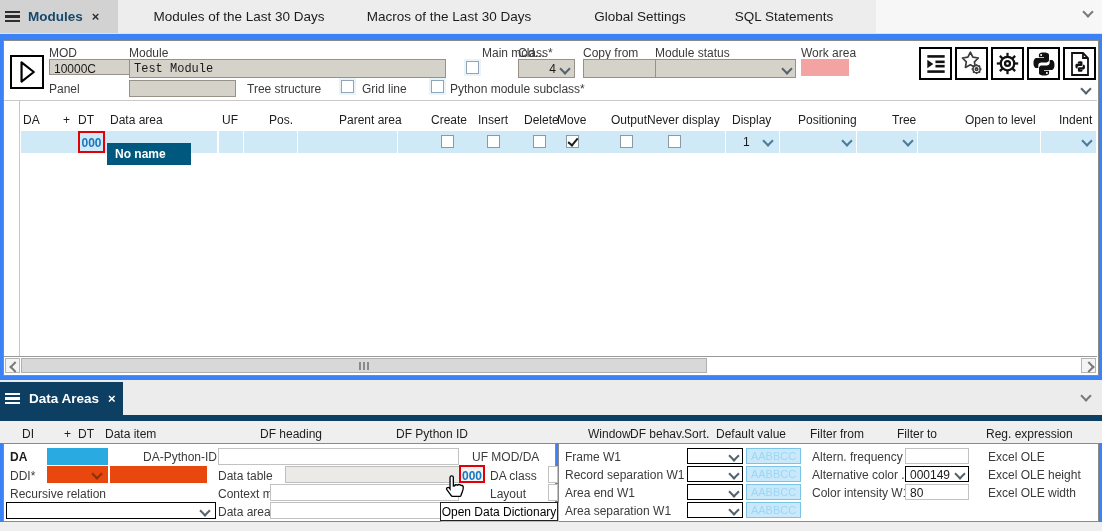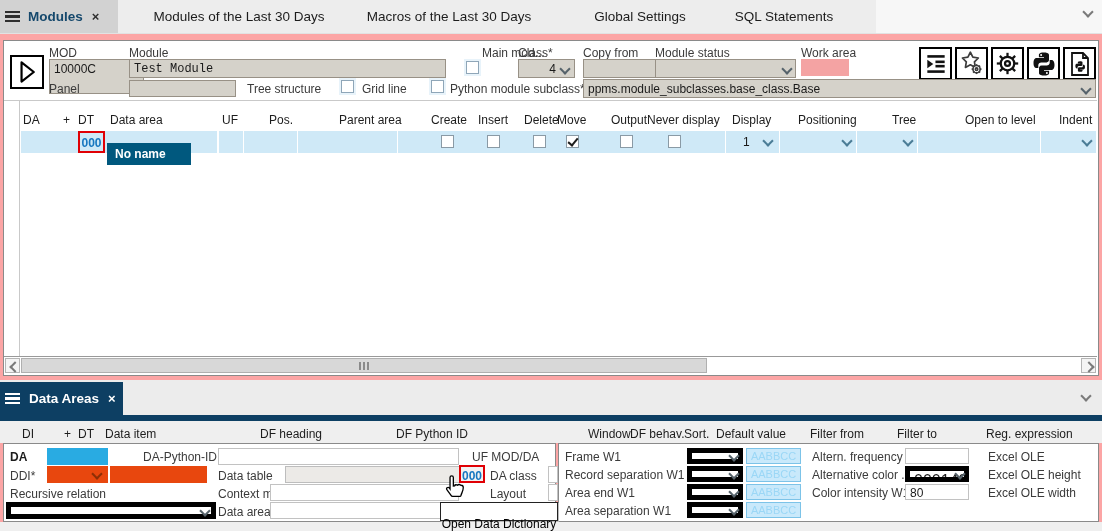--- a/index.html
+++ b/index.html
@@ -1,16 +1,16 @@
 <!DOCTYPE html>
 <html><head>
 <meta charset="utf-8">
 <style>
   html,body{margin:0;padding:0;background:#fff;}
-  .screen{position:relative;width:1102px;height:531px;background:#fca5a5;overflow:hidden;
+  .screen{position:relative;width:1102px;height:531px;background:#3b82f6;overflow:hidden;
           font-family:"Liberation Sans",sans-serif;font-size:12px;color:#333;}
   .abs{position:absolute;}
   
   .tabbar{left:0;top:0;width:1102px;height:33px;background:#ededed;border-bottom:1px solid #e2e2e2;}
   .tabbar-light{left:876px;top:0;width:226px;height:33px;background:#f7f7f7;}
   .tab-sel{left:0;top:0;width:118px;height:33px;background:#d2d2d2;display:flex;align-items:center;}
   .tab-sel .lbl-sel{color:#15486c;font-size:13.5px;font-weight:bold;margin-left:8px;}
   .tab-plain{top:0;height:33px;display:flex;align-items:center;justify-content:center;
              color:#1c1c1c;font-size:13.5px;}
   .burger{display:inline-flex;flex-direction:column;justify-content:space-between;width:15px;height:11px;margin-left:5px;}
@@ -57,24 +57,24 @@
   .navybar{left:0;top:415px;width:1102px;height:6px;background:#0d3f63;}
   .btab{left:0;top:382px;width:123px;height:33px;background:#0d3f63;display:flex;align-items:center;}
   .btab .lbl-b{color:#fff;font-size:13.5px;font-weight:bold;margin-left:9px;}
   .btab .closex{color:#fff;}
   .bheaders{left:0;top:421px;width:1102px;height:22px;background:#efefef;}
   .lbox{left:3px;top:443px;width:553px;height:79px;background:#fff;border:1px solid #8a8a8a;box-sizing:border-box;}
   .rbox{left:558px;top:443px;width:541px;height:79px;background:#fff;border:1px solid #8a8a8a;box-sizing:border-box;}
   .bstrip{left:0;top:522px;width:1102px;height:9px;background:#efefef;}
   .swatch{position:absolute;background:#c9e9fb;border:1px solid #7cc3e8;box-sizing:border-box;color:#9bd7f6;
           font-size:11px;text-align:center;padding-top:1px;}
-  .ddl{position:absolute;background:#fff;border:5px solid #000000;box-sizing:border-box;font-size:16px;color:#1a1a1a;
+  .ddl{position:absolute;background:#fff;border:1px solid #000000;box-sizing:border-box;font-size:12px;color:#1a1a1a;
        padding:1px 4px;white-space:nowrap;overflow:hidden;}
   .tooltip{position:absolute;left:440px;top:502px;width:118px;height:19px;background:#fff;border:1px solid #222;
-           box-sizing:border-box;text-align:center;font-size:12px;color:#000;padding-top:14px;box-shadow:1px 1px 0 #bbb;}
+           box-sizing:border-box;text-align:center;font-size:12px;color:#000;padding-top:2px;box-shadow:1px 1px 0 #bbb;}
 </style>
 </head>
 <body>
 
 <div class="screen">
 
   <div class="abs tabbar"></div>
   <div class="abs tabbar-light"></div>
   <div class="abs tab-sel">
     <span class="burger">
@@ -103,21 +103,21 @@
     <div class="abs formline"></div>
     <div class="abs gutter"></div>
 
     <div class="runbtn" style="left:6px;top:14px;">
       <svg width="30" height="30" viewBox="0 0 22 22">
         <polygon points="7,4 16,11 7,18" fill="none" stroke="#000" stroke-width="1.6" stroke-linejoin="round"></polygon>
       </svg>
     </div>
 
     <span class="lbl" style="left:45px;top:5px;">MOD</span>
-    <div class="ginp" style="left:45px;top:18px;width:95px;height:35px;">10000C</div>
+    <div class="ginp" style="left:45px;top:18px;width:95px;height:16px;text-decoration:underline;">10000C</div>
     <span class="lbl" style="left:125px;top:5px;">Module</span>
     <div class="ginp" style="left:125px;top:18px;width:317px;height:19px;font-family:Liberation Mono, monospace;">Test Module</div>
 
     <span class="lbl" style="left:446px;top:5px;margin-left:32px;">Main mod...</span>
     <span class="cb" style="left:462px;top:20px;"></span>
 
     <span class="lbl" style="left:514px;top:5px;">Class*</span>
     <div class="ginp" style="left:514px;top:18px;width:57px;height:19px;text-align:right;padding-right:18px;">4</div>
     <span class="chev dark" style="position:absolute;left:557px;top:24px;"></span>
 
@@ -194,21 +194,20 @@
       </svg>
     </div>
 
     <span class="lbl" style="left:45px;top:41px;">Panel</span>
     <div class="ginp" style="left:125px;top:39px;width:107px;height:17px;"></div>
     <span class="lbl" style="left:243px;top:41px;">Tree structure</span>
     <span class="cb" style="left:337px;top:39px;"></span>
     <span class="lbl" style="left:358px;top:41px;">Grid line</span>
     <span class="cb" style="left:427px;top:39px;"></span>
     <span class="lbl" style="left:446px;top:41px;">Python module subclass*</span>
-    <div class="ginp" style="left:579px;top:38px;width:513px;height:19px;">ppms.module_subclasses.base_class.Base</div>
     <span class="chev dark" style="position:absolute;left:1078px;top:44px;"></span>
 
     <span class="hdr" style="left:19px;top:72px;">DA</span>
     <span class="hdr" style="left:59px;top:72px;">+</span>
     <span class="hdr" style="left:74px;top:72px;">DT</span>
     <span class="hdr" style="left:106px;top:72px;">Data area</span>
     <span class="hdr" style="left:218px;top:72px;">UF</span>
     <span class="hdr" style="left:265px;top:72px;">Pos.</span>
     <span class="hdr" style="left:335px;top:72px;">Parent area</span>
     <span class="hdr" style="left:427px;top:72px;">Create</span>

